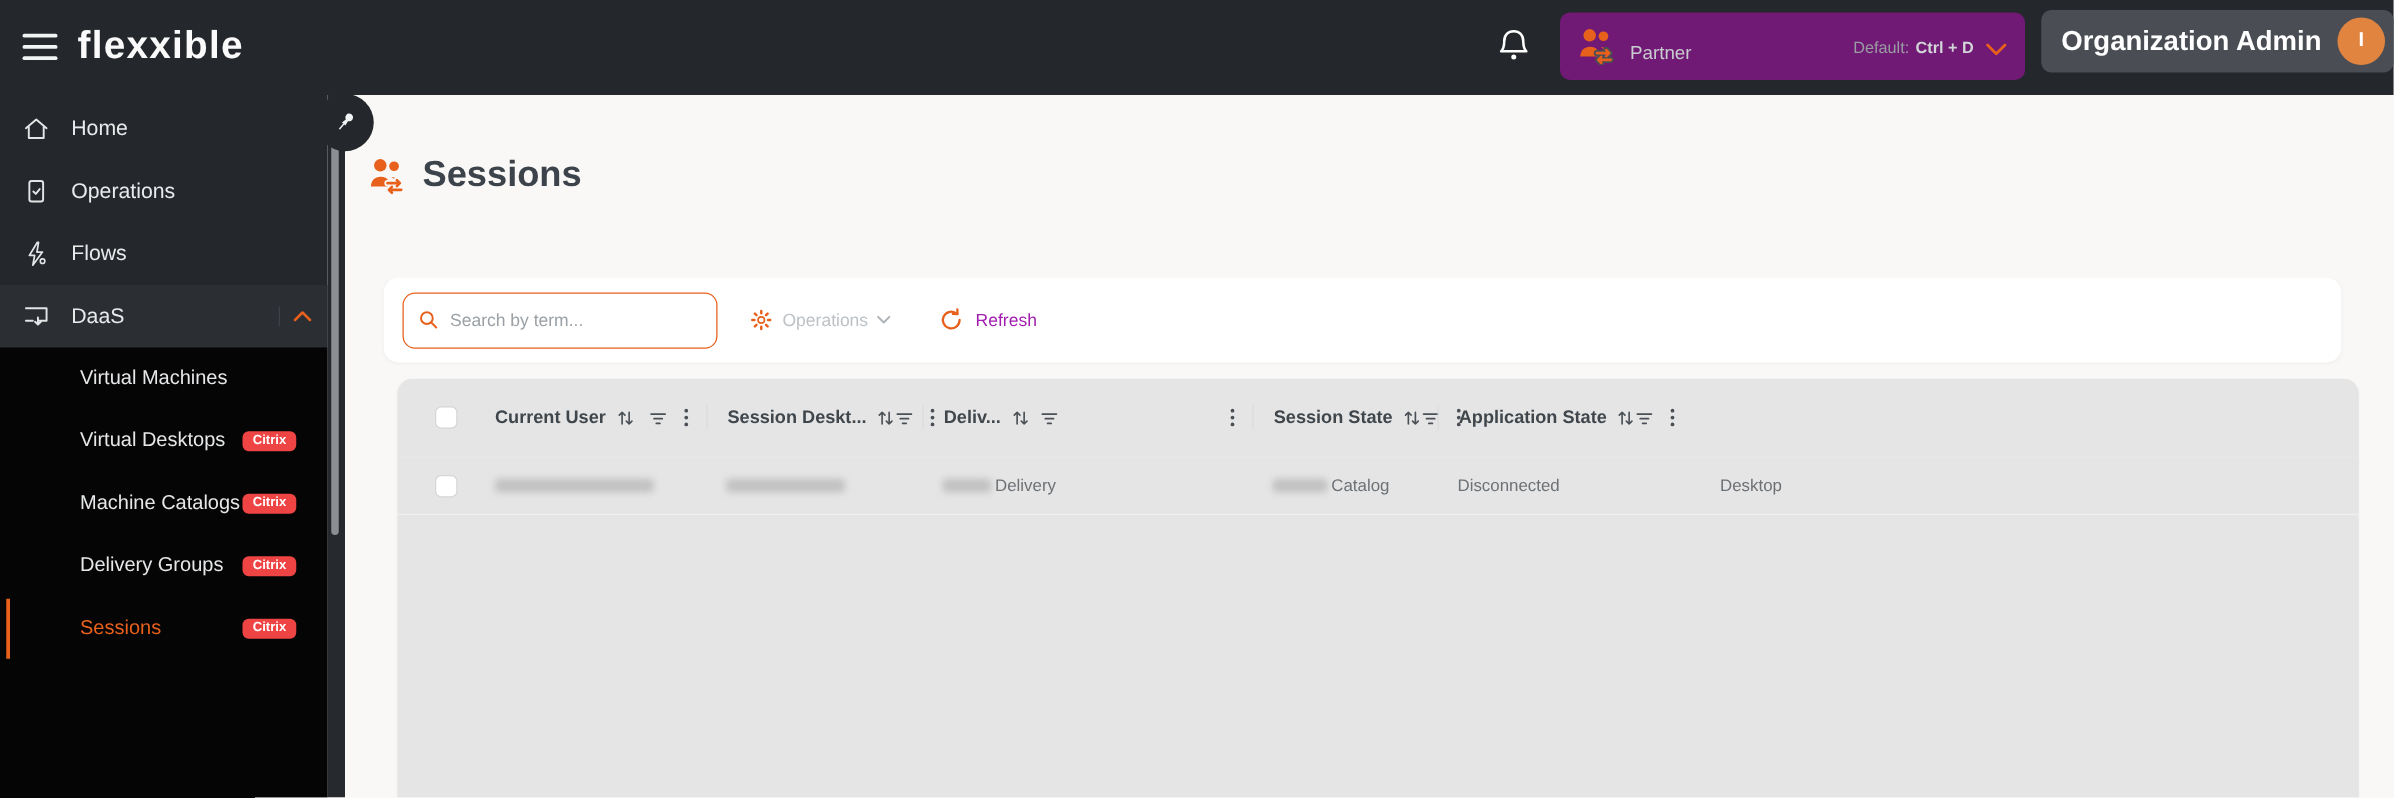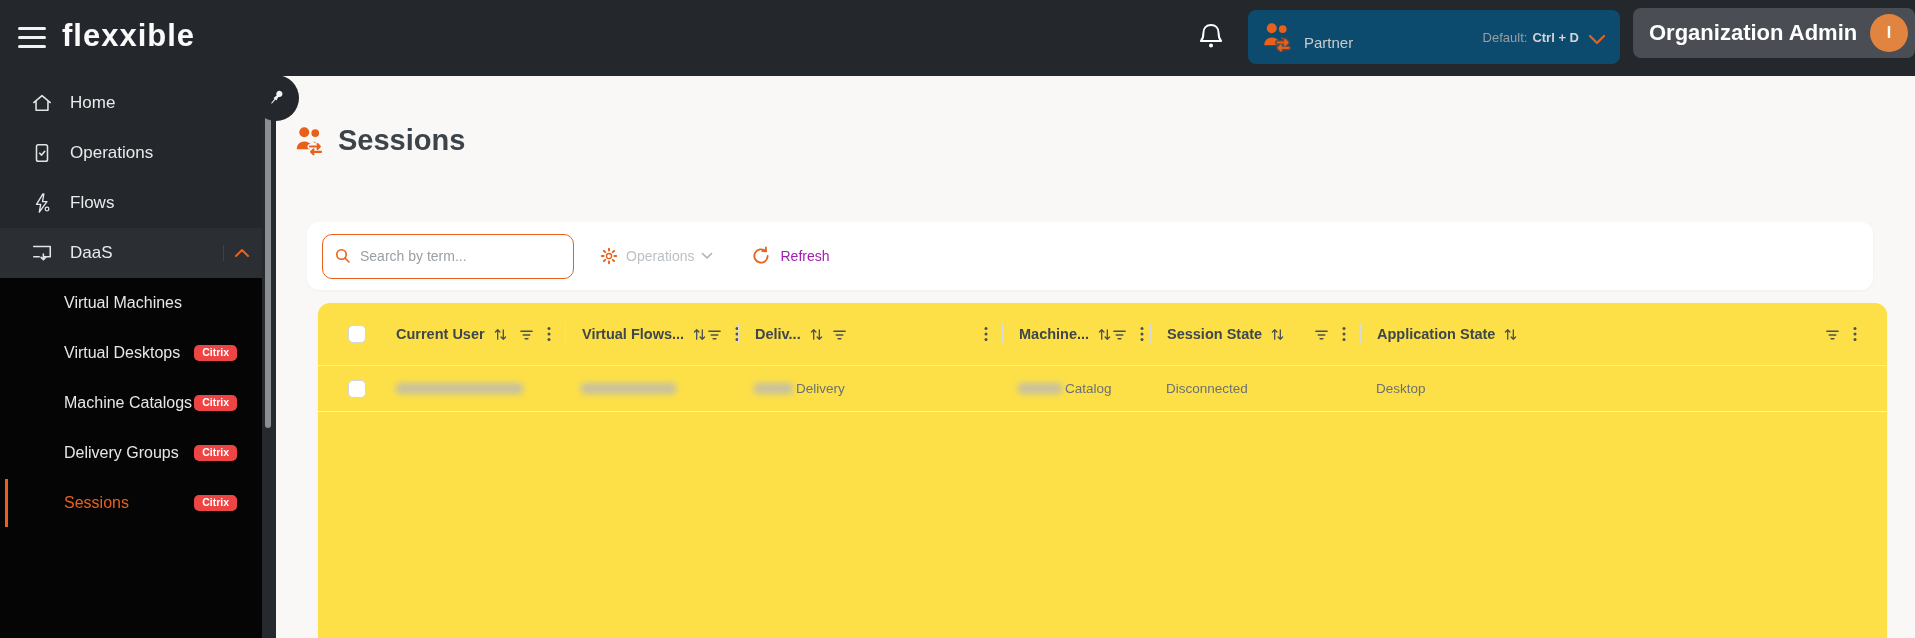--- a/index.html
+++ b/index.html
@@ -7,34 +7,34 @@
   body { font-family:"Liberation Sans", sans-serif; background:#FAF8F6; }
   #app { position:relative; width:1915px; height:638px; }
 
   
   .topbar { position:absolute; left:0; top:0; width:1915px; height:76px; background:#24272B; z-index:5; }
   .hamburger { position:absolute; left:18px; top:27px; width:28px; height:21px; display:flex; flex-direction:column; justify-content:space-between; cursor:pointer; }
   .hamburger span { display:block; height:3px; border-radius:2px; background:#F2F3F4; }
   .logo { position:absolute; left:62px; top:18px; font-size:31px; font-weight:700; letter-spacing:1px; color:#FAFAFA; }
   .bell { position:absolute; left:1197px; top:21px; width:28px; height:34px; cursor:pointer; }
 
-  .partner-btn { position:absolute; left:1248px; top:10px; width:372px; height:54px; background:#0c4a6e; border-radius:8px; display:flex; align-items:center; padding:0 14px; cursor:pointer; }
+  .partner-btn { position:absolute; left:1248px; top:10px; width:372px; height:54px; background:#701a75; border-radius:8px; display:flex; align-items:center; padding:0 14px; cursor:pointer; }
   .partner-label { color:#C9CCCF; font-size:15px; margin-left:10px; margin-top:10px; }
   .partner-right { margin-left:auto; display:flex; align-items:flex-end; }
   .default-prefix { color:#9A9EA3; font-size:13px; }
   .default-keys { color:#D2D4D7; font-size:13px; font-weight:700; margin-left:5px; }
   .partner-chevron { margin-left:9px; }
 
   .org-btn { position:absolute; left:1633px; top:8px; width:282px; height:50px; background:#4A4E54; border-radius:8px; display:flex; align-items:center; padding:0 7px 0 16px; cursor:pointer; }
   .org-label { color:#FFFFFF; font-size:22px; font-weight:700; }
   .avatar { margin-left:auto; width:38px; height:38px; border-radius:50%; background:#E08440; color:#FFF; font-size:16px; font-weight:700; display:flex; align-items:center; justify-content:center; }
 
   
   .sidebar { position:absolute; left:0; top:76px; width:262px; height:562px; background:#24272B; z-index:3; }
-  .nav-item { height:50px; display:flex; align-items:center; padding-left:31px; color:#E9EAEC; font-size:17px; cursor:pointer; }
+  .nav-item { height:50px; display:flex; align-items:center; padding-left:18px; color:#E9EAEC; font-size:17px; cursor:pointer; }
   .nav-item .nav-ico { width:22px; height:22px; margin-right:17px; flex:0 0 22px; }
   .nav-item.daas { background:#2B2F34; padding-right:12px; }
   .daas-spacer { margin-left:auto; }
   .daas-divider { width:1px; height:16px; background:#3E4247; margin-right:10px; }
   .nav-top { padding-top:2px; }
 
   .submenu { position:absolute; left:0; top:202px; width:262px; height:360px; background:#050505; }
   .sub-item { position:relative; height:50px; display:flex; align-items:center; padding-left:64px; padding-right:25px; color:#E6E7E9; font-size:16px; cursor:pointer; }
   .sub-item.active { color:#E8611C; }
   .sub-item.active::before { content:""; position:absolute; left:5px; top:1px; width:3px; height:48px; background:#E8611C; }
@@ -56,21 +56,21 @@
   .search-box input { border:none; outline:none; flex:1; margin-left:9px; font-size:14px; color:#3C434A; font-family:"Liberation Sans", sans-serif; background:transparent; }
   .search-box input::placeholder { color:#9AA0A5; }
   .tool-group { display:flex; align-items:center; cursor:pointer; }
   .ops-group { margin-left:26px; }
   .ops-label { color:#BCC1C6; font-size:14px; margin-left:8px; }
   .ops-chevron { margin-left:7px; }
   .refresh-group { margin-left:38px; }
   .refresh-label { color:#a21caf; font-size:14px; margin-left:9px; }
 
   
-  .table-panel { position:absolute; left:318px; top:303px; width:1569px; height:335px; background:#fde047; border-radius:12px 12px 0 0; box-shadow:0 1px 3px rgba(0,0,0,.04); z-index:1; }
+  .table-panel { position:absolute; left:318px; top:303px; width:1569px; height:335px; background:#e5e5e5; border-radius:12px 12px 0 0; box-shadow:0 1px 3px rgba(0,0,0,.04); z-index:1; }
   .tgrid { display:grid; grid-template-columns:62px 185px 173px 264px 148px 210px 1fr; align-items:stretch; }
   .thead { height:63px; border-bottom:1px solid #E8E8E8; }
   .trow { height:46px; border-bottom:1px solid #F0F0F0; }
   .cell { display:flex; align-items:center; padding-left:16px; min-width:0; }
   .cell.sel { padding-left:30px; }
   .hdr-label { font-size:14.5px; font-weight:700; color:#3F464C; white-space:nowrap; }
   .sort-ico { margin-left:8px; flex:0 0 auto; cursor:pointer; }
   .hdr-actions { display:flex; align-items:center; flex:0 0 auto; }
   .hdr-actions.pushed { margin-left:auto; }
   .hdr-actions .filter-ico { cursor:pointer; }
@@ -312,21 +312,21 @@
                   <circle cx="2" cy="2.5" r="1.5"></circle>
                   <circle cx="2" cy="8" r="1.5"></circle>
                   <circle cx="2" cy="13.5" r="1.5"></circle>
                 </g>
               </svg>
           </span>
         </span>
       </div>
 
       <div class="cell divided">
-        <span class="hdr-label">Virtual Flows...</span>
+        <span class="hdr-label">Session Deskt...</span>
         <span class="sort-ico">
           <svg width="15" height="15" viewBox="0 0 16 16">
               <g fill="none" stroke="#4A5056" stroke-width="1.4" stroke-linecap="round" stroke-linejoin="round">
                 <path d="M5 13V3M2.6 5.4L5 3l2.4 2.4M11 3v10M8.6 10.6L11 13l2.4-2.4"></path>
               </g>
             </svg>
         </span>
         <span class="hdr-actions">
           <span class="filter-ico">
             <svg width="15" height="15" viewBox="0 0 16 16">
@@ -369,106 +369,78 @@
                 <g fill="#4A5056">
                   <circle cx="2" cy="2.5" r="1.5"></circle>
                   <circle cx="2" cy="8" r="1.5"></circle>
                   <circle cx="2" cy="13.5" r="1.5"></circle>
                 </g>
               </svg>
           </span>
         </span>
       </div>
 
+
       <div class="cell divided">
-        <span class="hdr-label">Machine...</span>
+        <span class="hdr-label">Session State</span>
         <span class="sort-ico">
           <svg width="15" height="15" viewBox="0 0 16 16">
               <g fill="none" stroke="#4A5056" stroke-width="1.4" stroke-linecap="round" stroke-linejoin="round">
                 <path d="M5 13V3M2.6 5.4L5 3l2.4 2.4M11 3v10M8.6 10.6L11 13l2.4-2.4"></path>
               </g>
             </svg>
         </span>
-        <span class="hdr-actions">
+        <span class="hdr-actions pushed">
           <span class="filter-ico">
             <svg width="15" height="15" viewBox="0 0 16 16">
                 <g stroke="#4A5056" stroke-width="1.5" stroke-linecap="round">
                   <path d="M2 4.5h12M4.5 8.5h7M6.5 12.5h3"></path>
                 </g>
               </svg>
           </span>
           <span class="kebab-ico">
             <svg width="4" height="16" viewBox="0 0 4 16">
                 <g fill="#4A5056">
                   <circle cx="2" cy="2.5" r="1.5"></circle>
                   <circle cx="2" cy="8" r="1.5"></circle>
                   <circle cx="2" cy="13.5" r="1.5"></circle>
                 </g>
               </svg>
           </span>
         </span>
       </div>
 
       <div class="cell divided">
-        <span class="hdr-label">Session State</span>
+        <span class="hdr-label">Application State</span>
         <span class="sort-ico">
           <svg width="15" height="15" viewBox="0 0 16 16">
               <g fill="none" stroke="#4A5056" stroke-width="1.4" stroke-linecap="round" stroke-linejoin="round">
                 <path d="M5 13V3M2.6 5.4L5 3l2.4 2.4M11 3v10M8.6 10.6L11 13l2.4-2.4"></path>
               </g>
             </svg>
         </span>
-        <span class="hdr-actions pushed">
+        <span class="hdr-actions pushed far">
           <span class="filter-ico">
             <svg width="15" height="15" viewBox="0 0 16 16">
                 <g stroke="#4A5056" stroke-width="1.5" stroke-linecap="round">
                   <path d="M2 4.5h12M4.5 8.5h7M6.5 12.5h3"></path>
                 </g>
               </svg>
           </span>
           <span class="kebab-ico">
             <svg width="4" height="16" viewBox="0 0 4 16">
                 <g fill="#4A5056">
                   <circle cx="2" cy="2.5" r="1.5"></circle>
                   <circle cx="2" cy="8" r="1.5"></circle>
                   <circle cx="2" cy="13.5" r="1.5"></circle>
                 </g>
               </svg>
           </span>
         </span>
       </div>
-
-      <div class="cell divided">
-        <span class="hdr-label">Application State</span>
-        <span class="sort-ico">
-          <svg width="15" height="15" viewBox="0 0 16 16">
-              <g fill="none" stroke="#4A5056" stroke-width="1.4" stroke-linecap="round" stroke-linejoin="round">
-                <path d="M5 13V3M2.6 5.4L5 3l2.4 2.4M11 3v10M8.6 10.6L11 13l2.4-2.4"></path>
-              </g>
-            </svg>
-        </span>
-        <span class="hdr-actions pushed far">
-          <span class="filter-ico">
-            <svg width="15" height="15" viewBox="0 0 16 16">
-                <g stroke="#4A5056" stroke-width="1.5" stroke-linecap="round">
-                  <path d="M2 4.5h12M4.5 8.5h7M6.5 12.5h3"></path>
-                </g>
-              </svg>
-          </span>
-          <span class="kebab-ico">
-            <svg width="4" height="16" viewBox="0 0 4 16">
-                <g fill="#4A5056">
-                  <circle cx="2" cy="2.5" r="1.5"></circle>
-                  <circle cx="2" cy="8" r="1.5"></circle>
-                  <circle cx="2" cy="13.5" r="1.5"></circle>
-                </g>
-              </svg>
-          </span>
-        </span>
-      </div>
     </div>
 
     <div class="tgrid trow">
       <div class="cell sel">
           <span class="checkbox"></span>
         </div>
       <div class="cell">
         <span class="blur-bar w-cu"></span>
       </div>
       <div class="cell">

